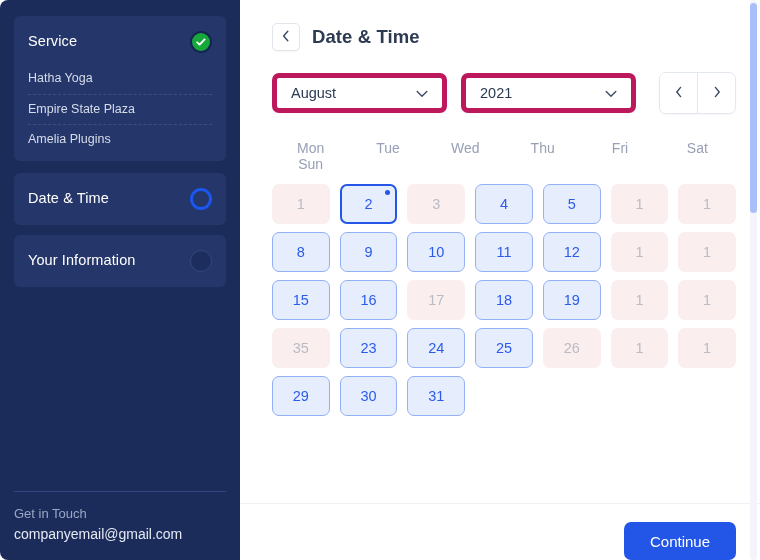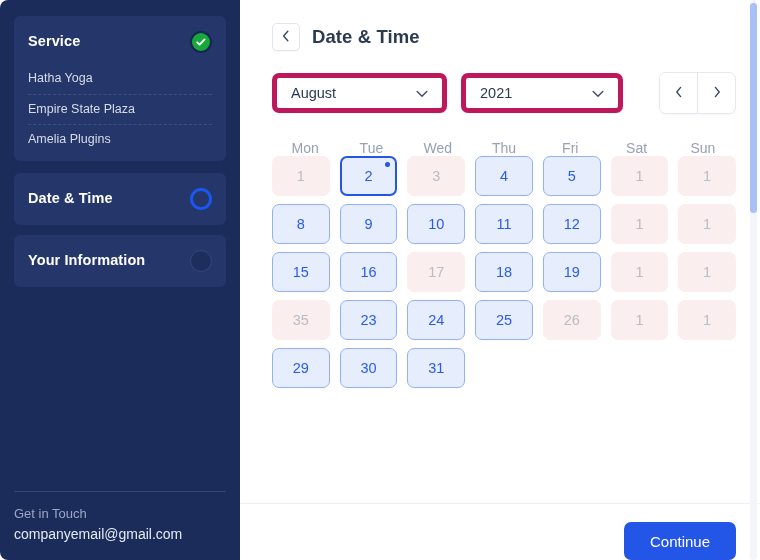--- a/index.html
+++ b/index.html
@@ -55,21 +55,21 @@
 
   .step-head {
     display: flex;
     align-items: center;
     justify-content: space-between;
     min-height: 28px;
   }
   .step-title {
     color: #ffffff;
     font-size: 14.5px;
-    font-weight: bold;
+    font-weight: normal;
     letter-spacing: 0.1px;
     line-height: 1.2;
   }
 
   .status-dot {
     width: 22px;
     height: 22px;
     border-radius: 50%;
     flex: 0 0 22px;
     box-sizing: border-box;
@@ -183,21 +183,21 @@
     border-radius: 7px;
     background: #ffffff;
     display: flex;
     align-items: center;
     padding: 0 14px;
     box-sizing: border-box;
     cursor: pointer;
     box-shadow: 0 1px 2px rgba(16,24,40,0.04);
   }
   .select-month { width: 175px; }
-  .select-year  { width: 162px; }
+  .select-year  { width: 175px; }
   .select-value {
     font-size: 14.5px;
     color: #2c3a52;
     flex: 1 1 auto;
   }
   .caret { display: block; flex: 0 0 auto; }
 
   .nav-group {
     margin-left: auto;
     display: flex;
@@ -214,21 +214,22 @@
     align-items: center;
     justify-content: center;
     cursor: pointer;
     background: #ffffff;
   }
   .nav-btn.next { border-left: 1px solid #e3e7ee; }
 
   
   .weekdays {
     display: grid;
-    grid-template-columns: repeat(7, 1fr);
+    grid-template-columns: repeat(6, 1fr);
+    margin-bottom: 12px;
   }
   .weekday {
     text-align: center;
     font-size: 14px;
     color: #97a0b4;
   }
 
   .days-grid {
     display: grid;
     grid-template-columns: repeat(7, 1fr);

